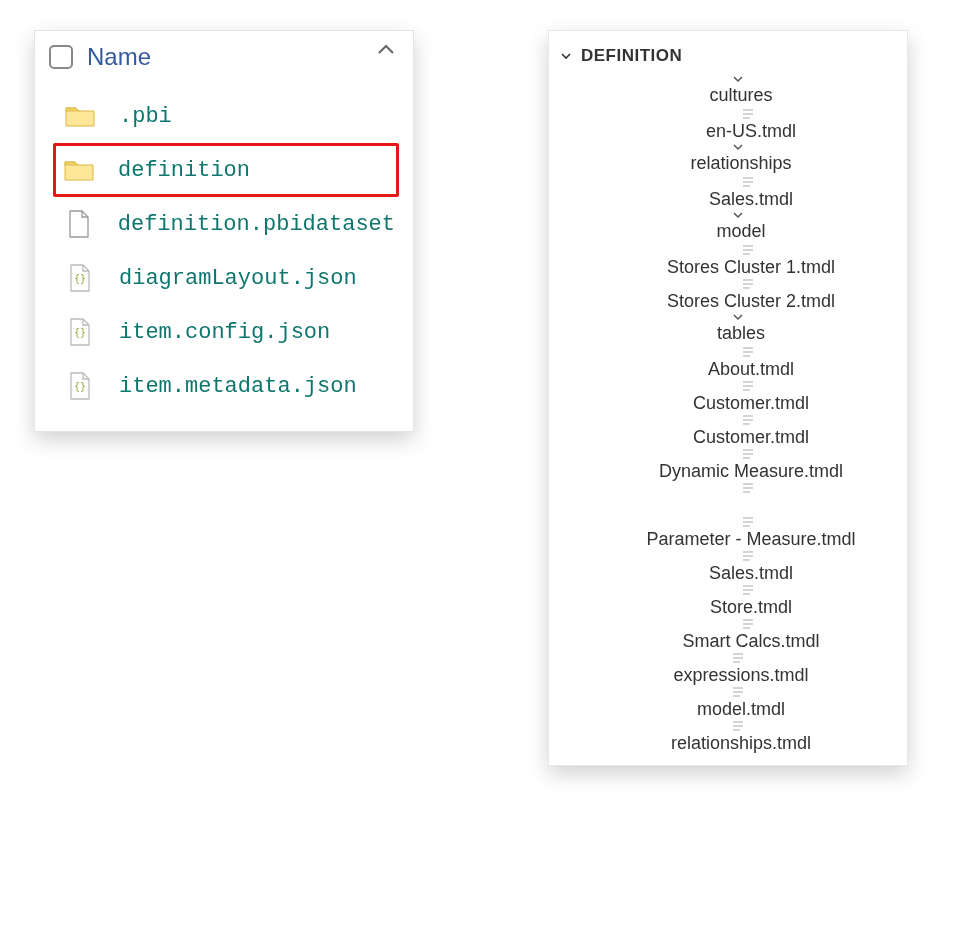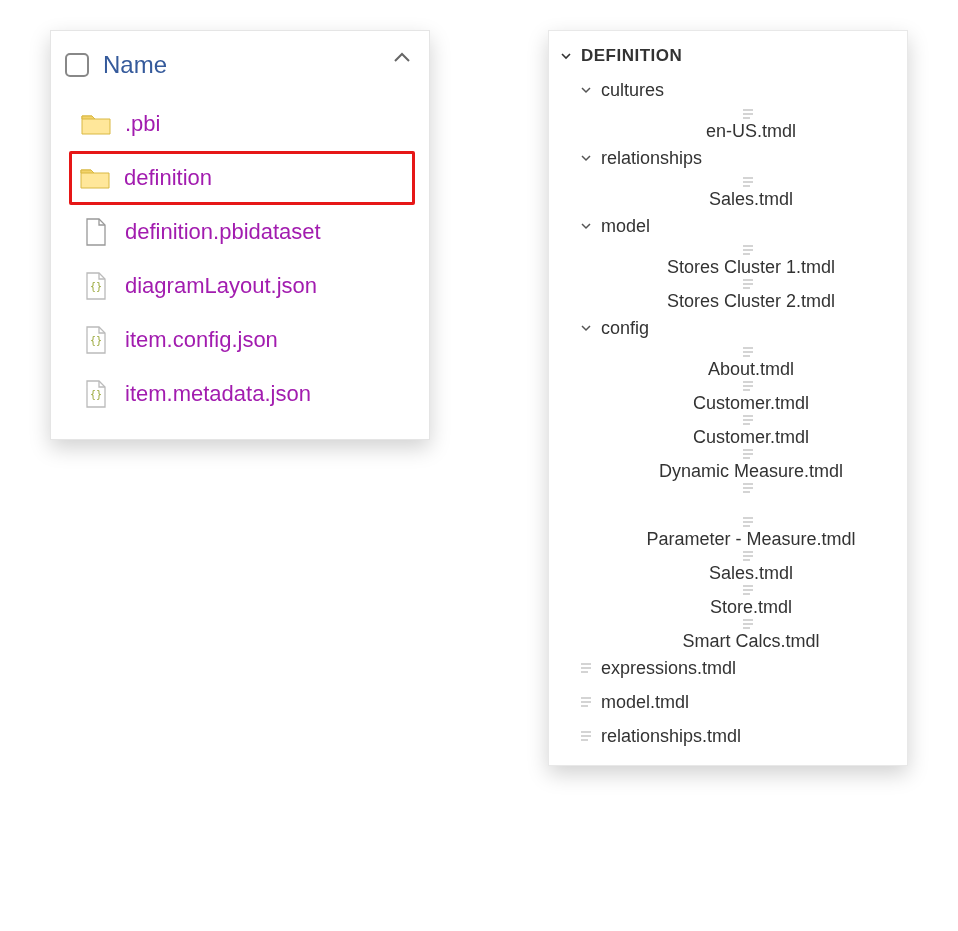--- a/index.html
+++ b/index.html
@@ -7,63 +7,63 @@
       font-family: "Segoe UI", -apple-system, sans-serif;
       background: #ffffff;
       width: 958px;
       height: 931px;
       position: relative;
       color: #222;
     }
     
     .left-panel {
       position: absolute;
-      left: 50px;
+      left: 34px;
       top: 30px;
       width: 380px;
       background: #fff;
       border: 1px solid #e5e5e5;
       box-shadow: 0 8px 20px rgba(0,0,0,0.18);
-      padding: 14px 0 14px 0;
+      padding: 6px 0 14px 0;
       text-align: right;
     }
     .left-header {
       display: flex;
       align-items: center;
       padding: 6px 14px 10px 14px;
       position: relative;
     }
     .checkbox {
       width: 24px; height: 24px; border: 2px solid #888; border-radius: 5px; background:#fff;
     }
     .name-col { font-size: 24px; color: #355a9b; margin-left: 14px; }
     .sort-arrow { position:absolute; right: 18px; top: 6px; }
     .left-items { padding: 8px 14px 4px 24px; }
     .left-row { display:flex; align-items:center; height: 54px; padding: 0 4px; }
     .left-row.highlight { border: 3px solid #e61717; border-radius: 2px; margin-left:-6px; padding-left:6px; }
     .icon-slot { width: 34px; display:flex; justify-content:center; }
-    .item-label { font-size: 22px; color: #a21caf; margin-left: 12px; }
+    .item-label { font-size: 22px; color: #0f766e; margin-left: 22px; font-family: Liberation Mono, monospace; }
 
     
     .right-panel {
       position: absolute;
       left: 548px;
       top: 30px;
       width: 360px;
       background: #fff;
       border: 1px solid #e8e8e8;
       box-shadow: 0 8px 20px rgba(0,0,0,0.18);
       padding: 8px 8px 12px 8px;
     }
     .tree-row { display:flex; align-items:center; height: 34px; font-size: 18px; color: #333; }
     .tree-row.root { font-weight: 700; font-size: 17px; letter-spacing: 0.5px; }
     .chev { width: 18px; display:flex; justify-content:center; }
     .file-mark { width: 18px; display:flex; justify-content:center; opacity:0.55; }
     .lbl { margin-left: 6px; white-space: nowrap; }
-    .ind-1 { padding-left: 20px; }
+    .ind-1 { padding-left: 20px; flex-direction: column; }
     .ind-2 { padding-left: 40px; flex-direction: column; }
 
     
     svg { display:block; }
   </style>
 </head>
 <body>
 
 <div class="left-panel">
   <div class="left-header">
@@ -209,21 +209,21 @@
           </svg>
         </span>
         <span class="lbl">Stores Cluster 2.tmdl</span>
       </div>
       <div class="tree-row ind-1">
         <span class="chev">
           <svg width="12" height="12" viewBox="0 0 12 12">
             <polyline points="2,4 6,8 10,4" fill="none" stroke="#555" stroke-width="1.5"></polyline>
           </svg>
         </span>
-        <span class="lbl">config</span>
+        <span class="lbl">tables</span>
       </div>
       <div class="tree-row ind-2">
         <span class="file-mark">
           <svg width="14" height="14" viewBox="0 0 14 14">
             <line x1="2" y1="3" x2="12" y2="3" stroke="#888" stroke-width="1.3"></line>
             <line x1="2" y1="7" x2="12" y2="7" stroke="#888" stroke-width="1.3"></line>
             <line x1="2" y1="11" x2="9" y2="11" stroke="#888" stroke-width="1.3"></line>
           </svg>
         </span>
         <span class="lbl">About.tmdl</span>

